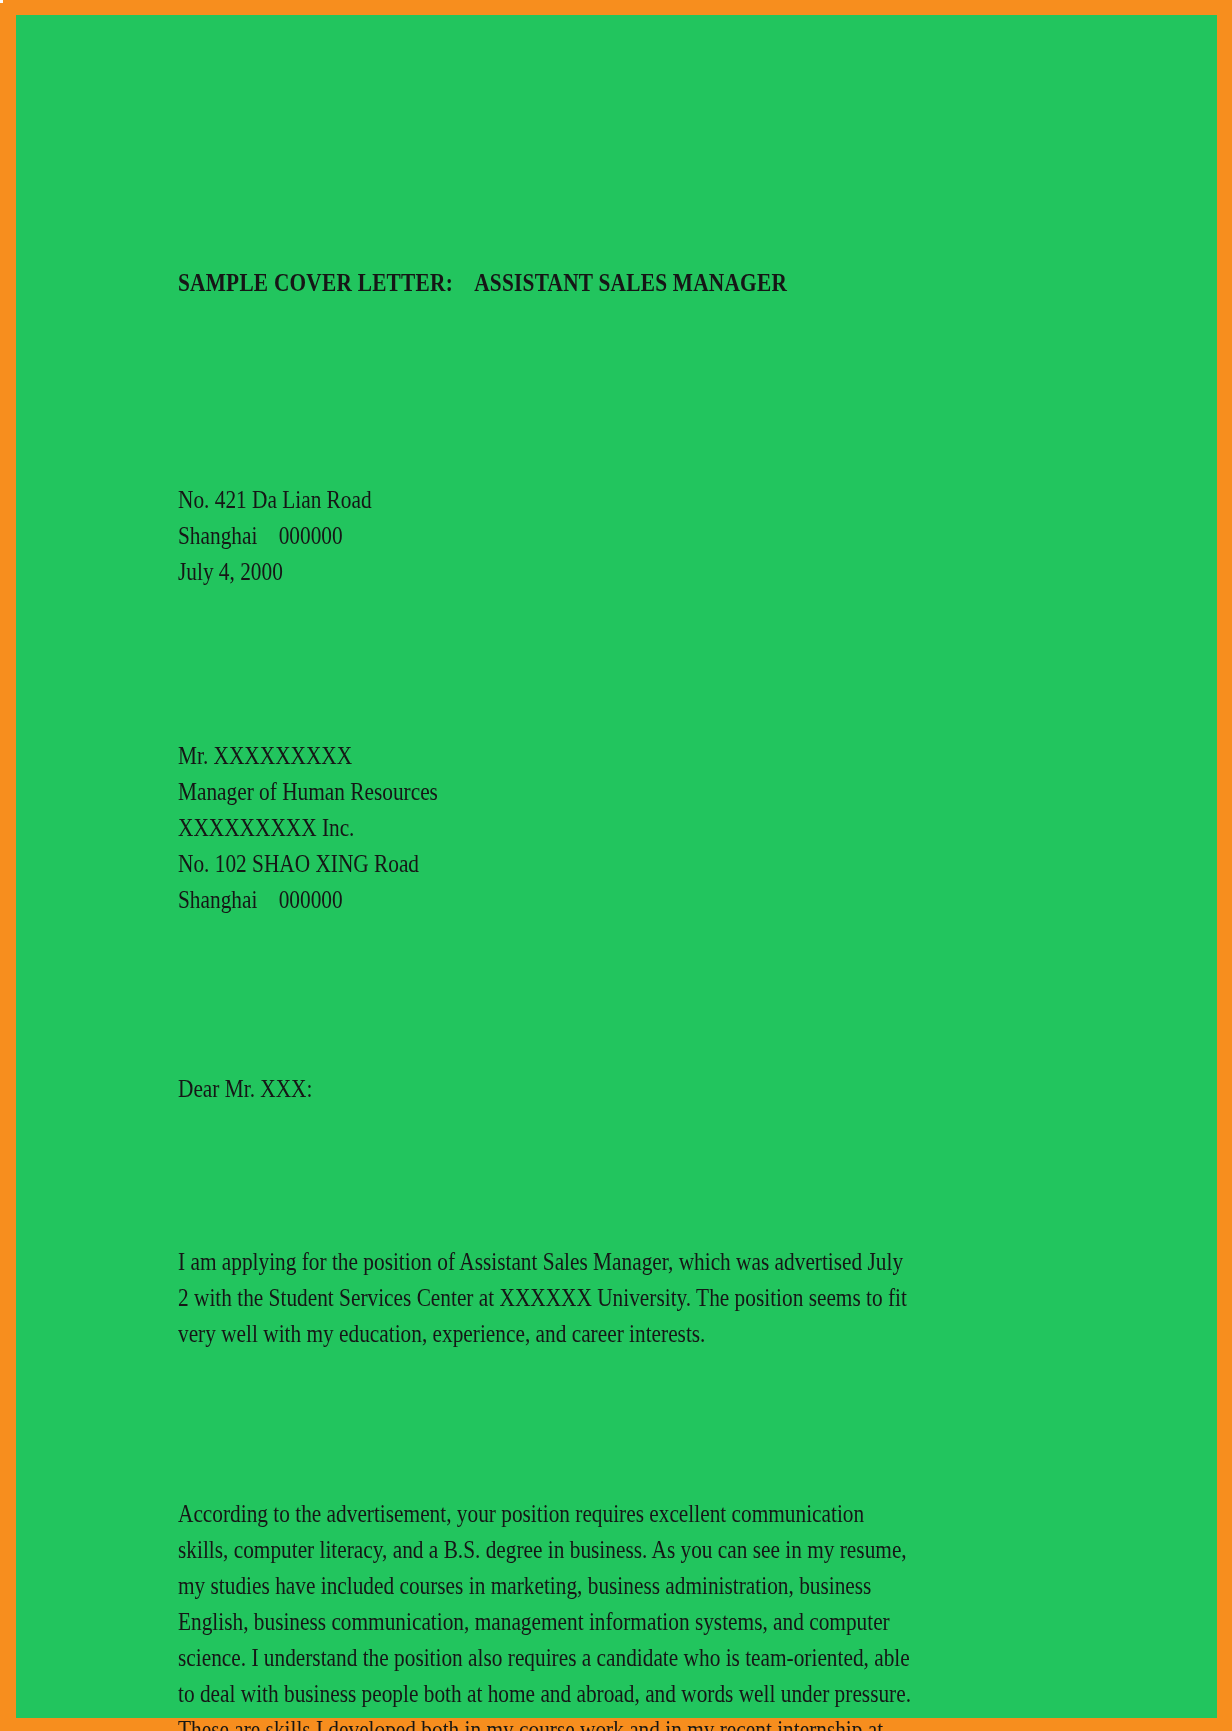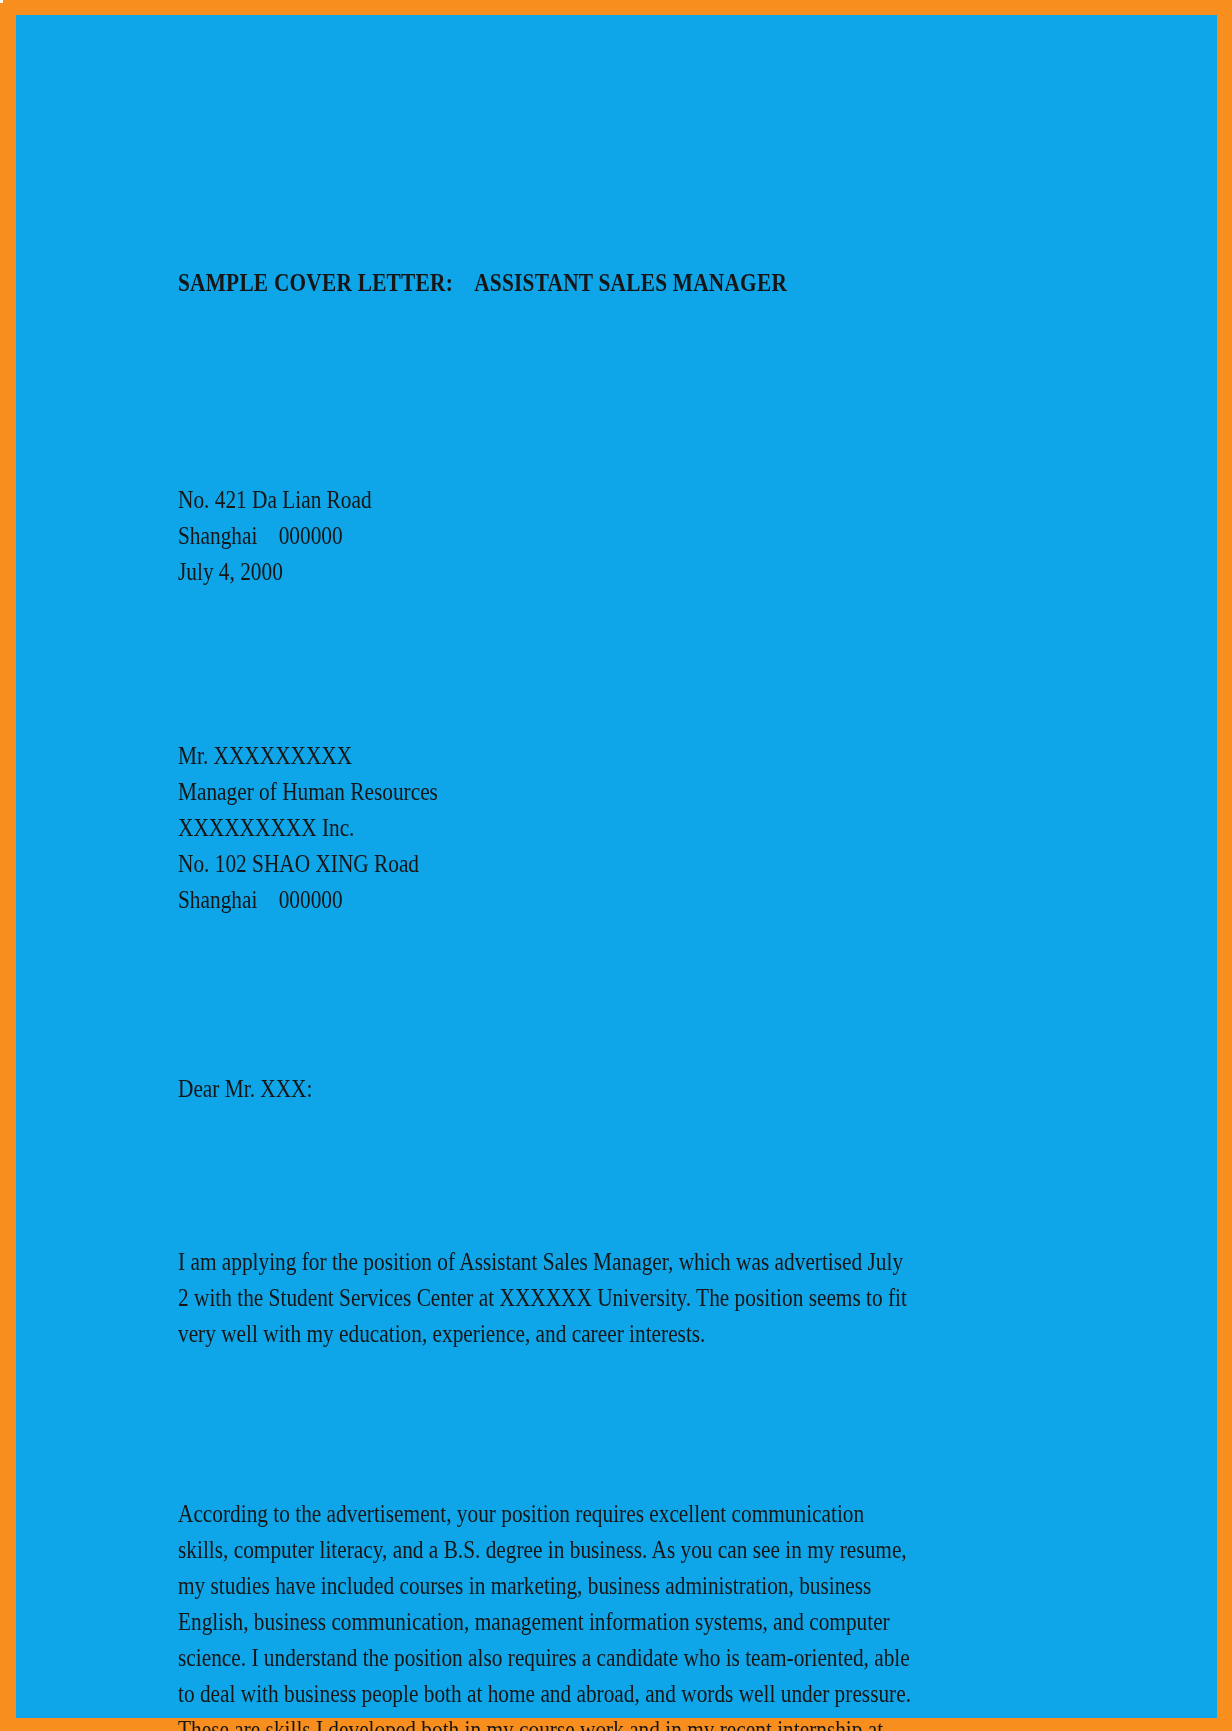--- a/index.html
+++ b/index.html
@@ -42,21 +42,21 @@
   .sender      { margin: 0 0 40px 0; }
   .recipient   { margin: 0 0 45px 0; }
   .salutation  { margin: 0 0 29px 0; }
   .para        { margin: 0 0 36px 0; }
 </style>
 </head>
 <body style="background-color: rgb(247, 142, 30);">
 
 <div class="corner-notch"></div>
 
-<div class="page" style="background-color: #0ea5e9;">
+<div class="page" style="background-color: #22c55e;">
 
   <div class="content">
 
     <div class="title">SAMPLE COVER LETTER:    ASSISTANT SALES MANAGER</div>
 
     <div class="sender">No. 421 Da Lian Road
 Shanghai    000000
 July 4, 2000</div>
 
     <div class="recipient">Mr. XXXXXXXXX

